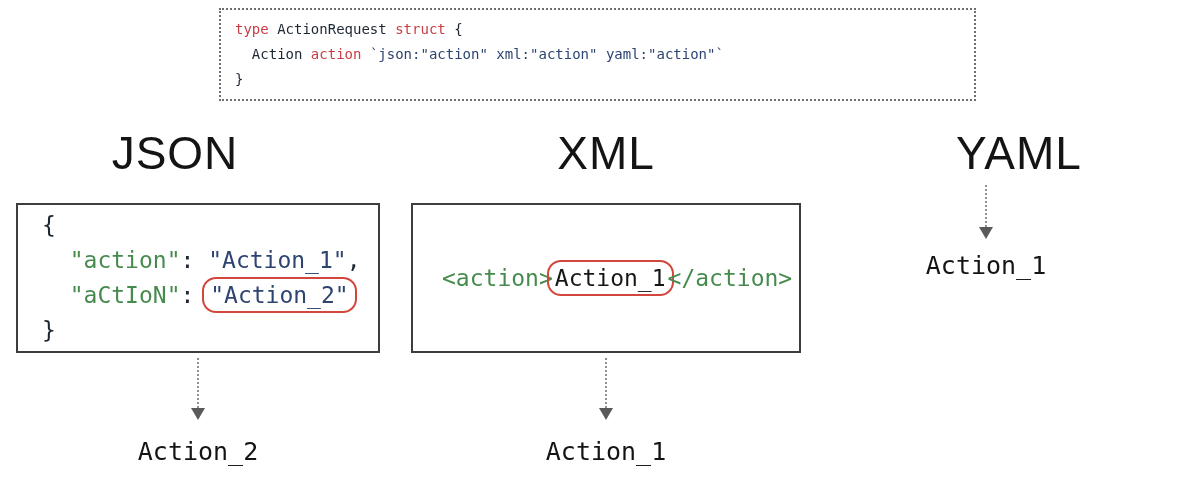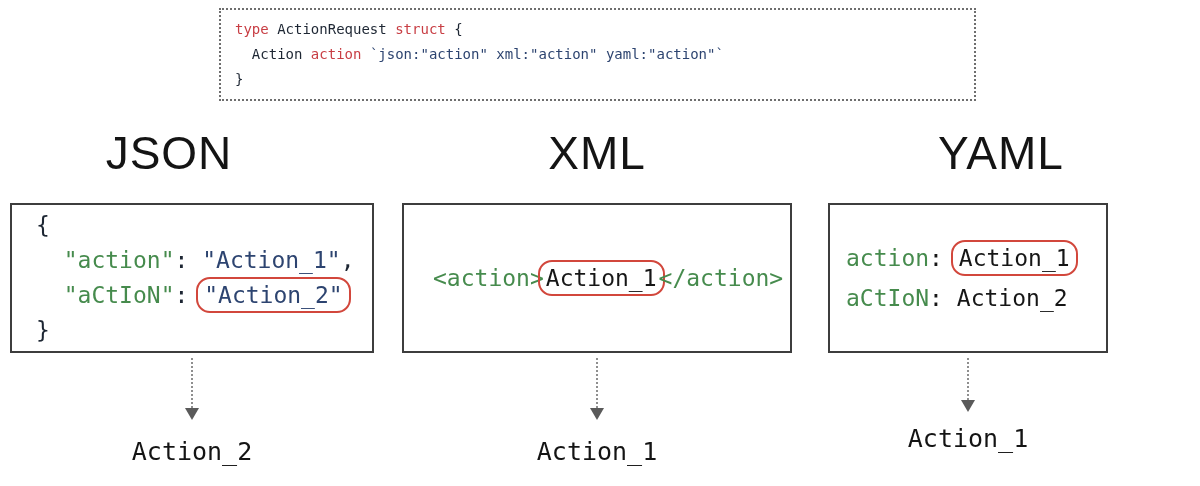--- a/index.html
+++ b/index.html
@@ -24,23 +24,23 @@
     background: #ffffff;
   }
   .struct-box .code-line {
     font-family: "DejaVu Sans Mono", "Liberation Mono", monospace;
     font-size: 14px;
     line-height: 25px;
     white-space: pre;
   }
   
   .col { position: absolute; top: 126px; }
-  .col-json { left: 10px;   width: 364px; }
-  .col-xml  { left: 402px; width: 390px; }
-  .col-yaml { left: 828px; width: 280px; }
+  .col-json { left: 16px;   width: 364px; }
+  .col-xml  { left: 411px; width: 390px; }
+  .col-yaml { left: 828px; width: 316px; }
 
   .fmt-heading {
     font-size: 46px;
     font-weight: 500;
     color: #141414;
     text-align: center;
     line-height: 54px;
     height: 54px;
     letter-spacing: 1px;
   }
@@ -140,22 +140,18 @@
     <div class="code-box">
         <div class="code-line"><span class="tok-green">&lt;action&gt;</span><span class="tok-black ring">Action_1</span><span class="tok-green">&lt;/action&gt;</span></div>
       </div>
     <div class="arrow-line"></div>
     <div class="arrow-head"></div>
     <div class="result-label">Action_1</div>
   </div>
 
   <div class="col col-yaml">
     <div class="fmt-heading">YAML</div>
-    <div class="code-box">
-        <div class="code-line"><span class="tok-green">action</span><span class="tok-black">: </span><span class="tok-black ring">Action_1</span></div>
-        <div class="code-line"><span class="tok-green">aCtIoN</span><span class="tok-black">: </span><span class="tok-black">Action_2</span></div>
-      </div>
     <div class="arrow-line"></div>
     <div class="arrow-head"></div>
     <div class="result-label">Action_1</div>
   </div>
 
 </div>
 
 </body></html>

